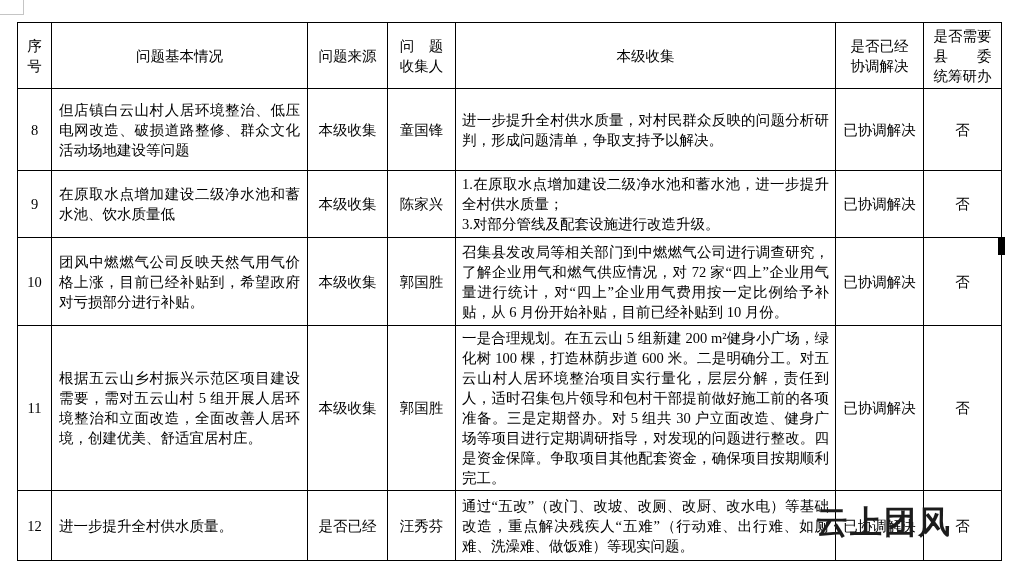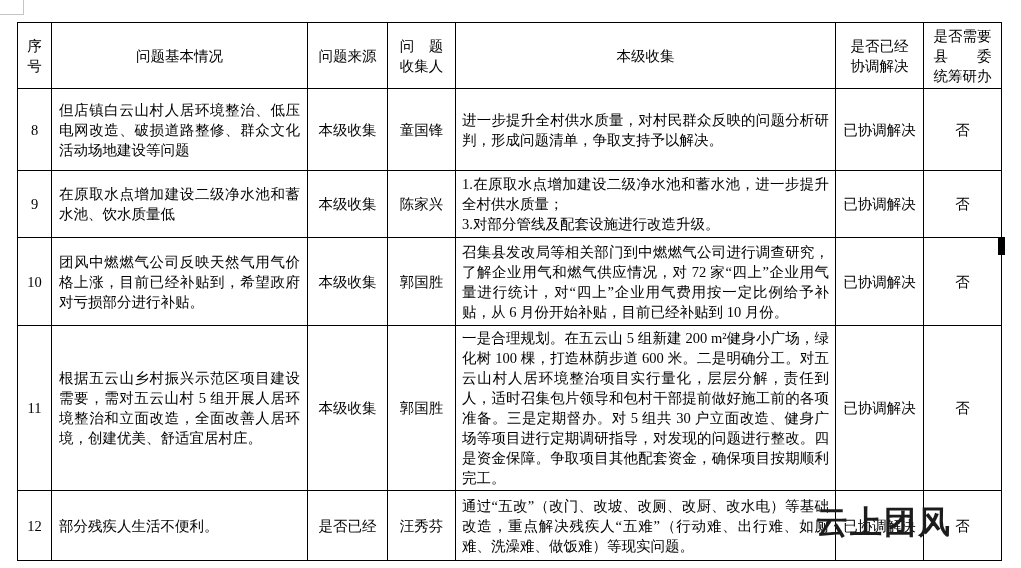--- a/index.html
+++ b/index.html
@@ -110,21 +110,21 @@
       <td class="c-num">11</td>
       <td class="c-problem">根据五云山乡村振兴示范区项目建设需要，需对五云山村 5 组开展人居环境整治和立面改造，全面改善人居环境，创建优美、舒适宜居村庄。</td>
       <td class="c-source">本级收集</td>
       <td class="c-collector">郭国胜</td>
       <td class="c-solution">一是合理规划。在五云山 5 组新建 200 m²健身小广场，绿化树 100 棵，打造林荫步道 600 米。二是明确分工。对五云山村人居环境整治项目实行量化，层层分解，责任到人，适时召集包片领导和包村干部提前做好施工前的各项准备。三是定期督办。对 5 组共 30 户立面改造、健身广场等项目进行定期调研指导，对发现的问题进行整改。四是资金保障。争取项目其他配套资金，确保项目按期顺利完工。</td>
       <td class="c-resolved">已协调解决</td>
       <td class="c-need">否</td>
     </tr>
     <tr class="r-12">
       <td class="c-num">12</td>
-      <td class="c-problem">部分残疾人生活不便利。</td>
+      <td class="c-problem">进一步提升全村供水质量。</td>
       <td class="c-source">是否已经</td>
       <td class="c-collector">汪秀芬</td>
       <td class="c-solution">通过“五改”（改门、改坡、改厕、改厨、改水电）等基础改造，重点解决残疾人“五难”（行动难、出行难、如厕难、洗澡难、做饭难）等现实问题。</td>
       <td class="c-resolved">已协调解决</td>
       <td class="c-need">否</td>
     </tr>
   </tbody>
 </table>
 
 <div class="border-handle"></div>

